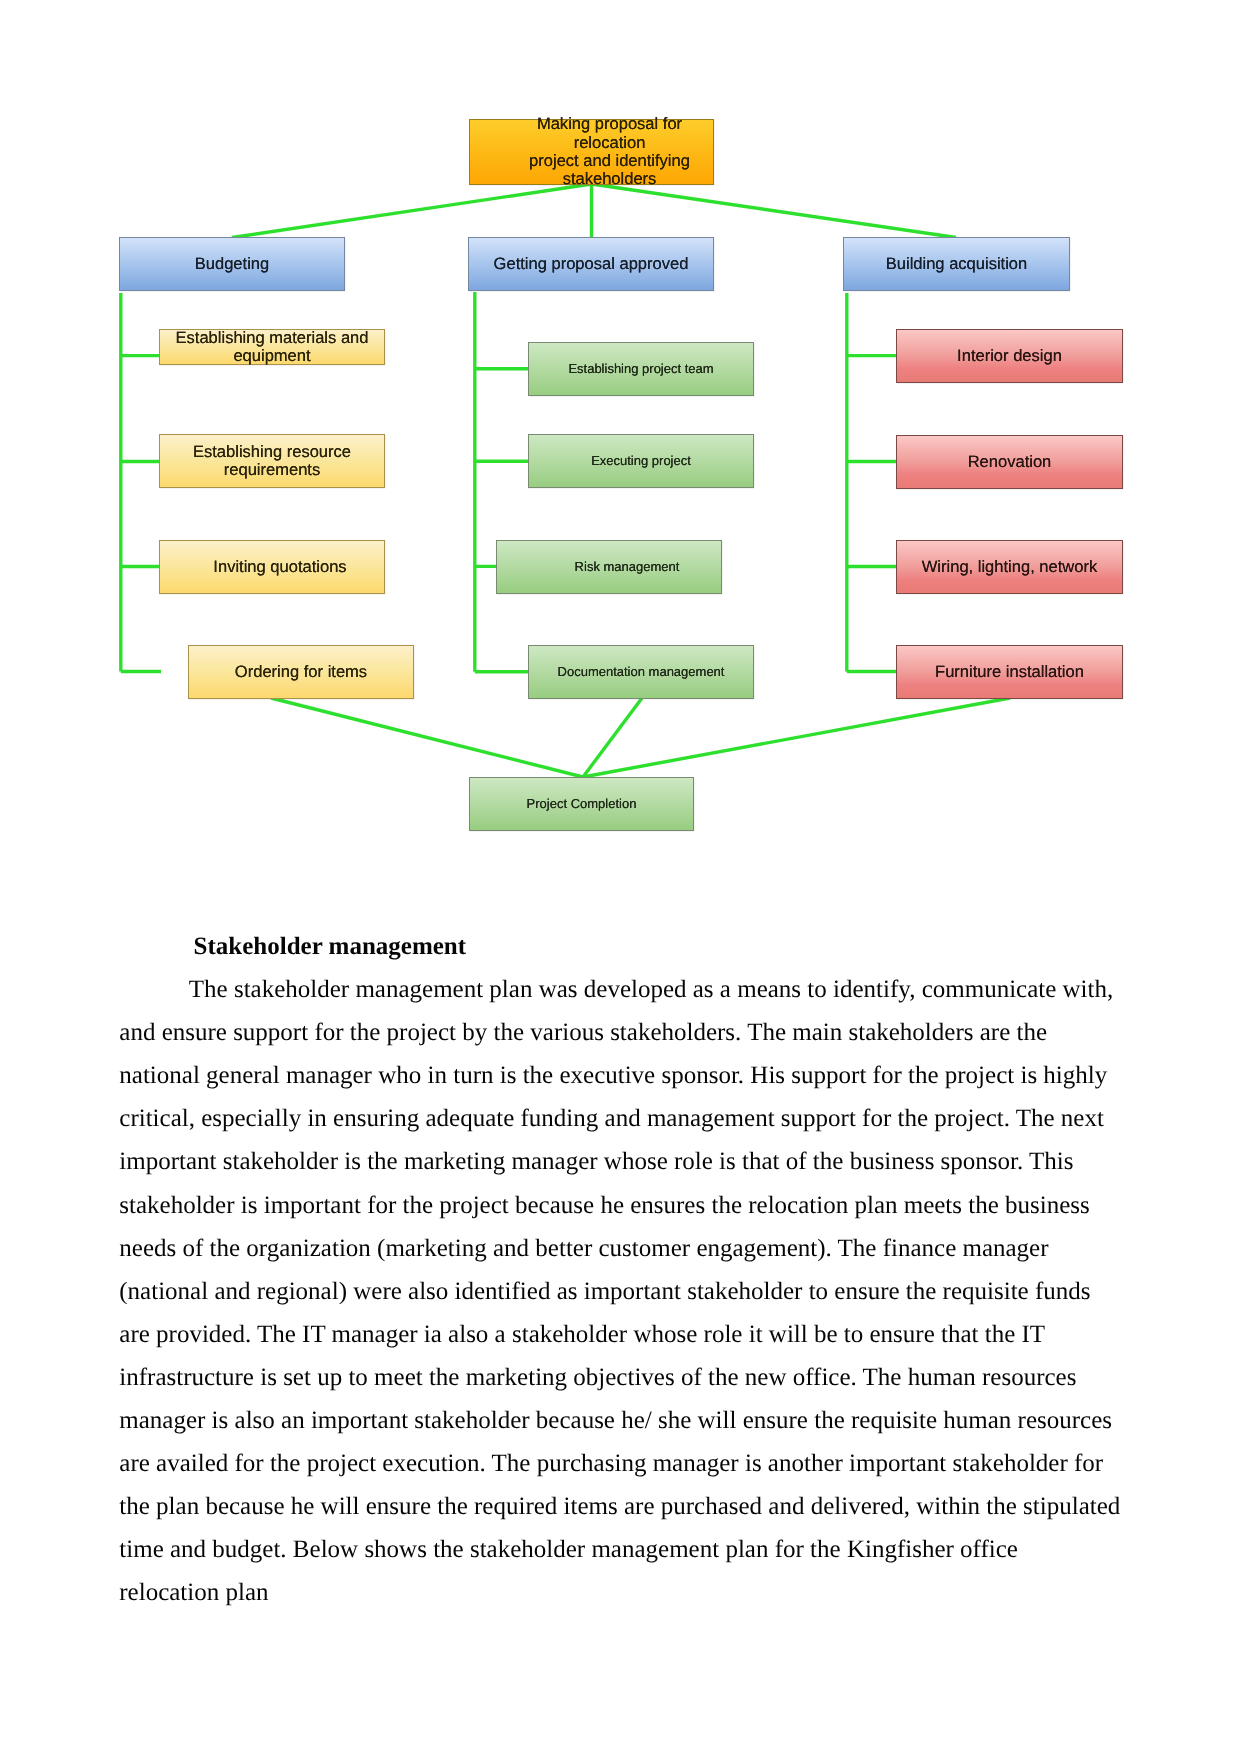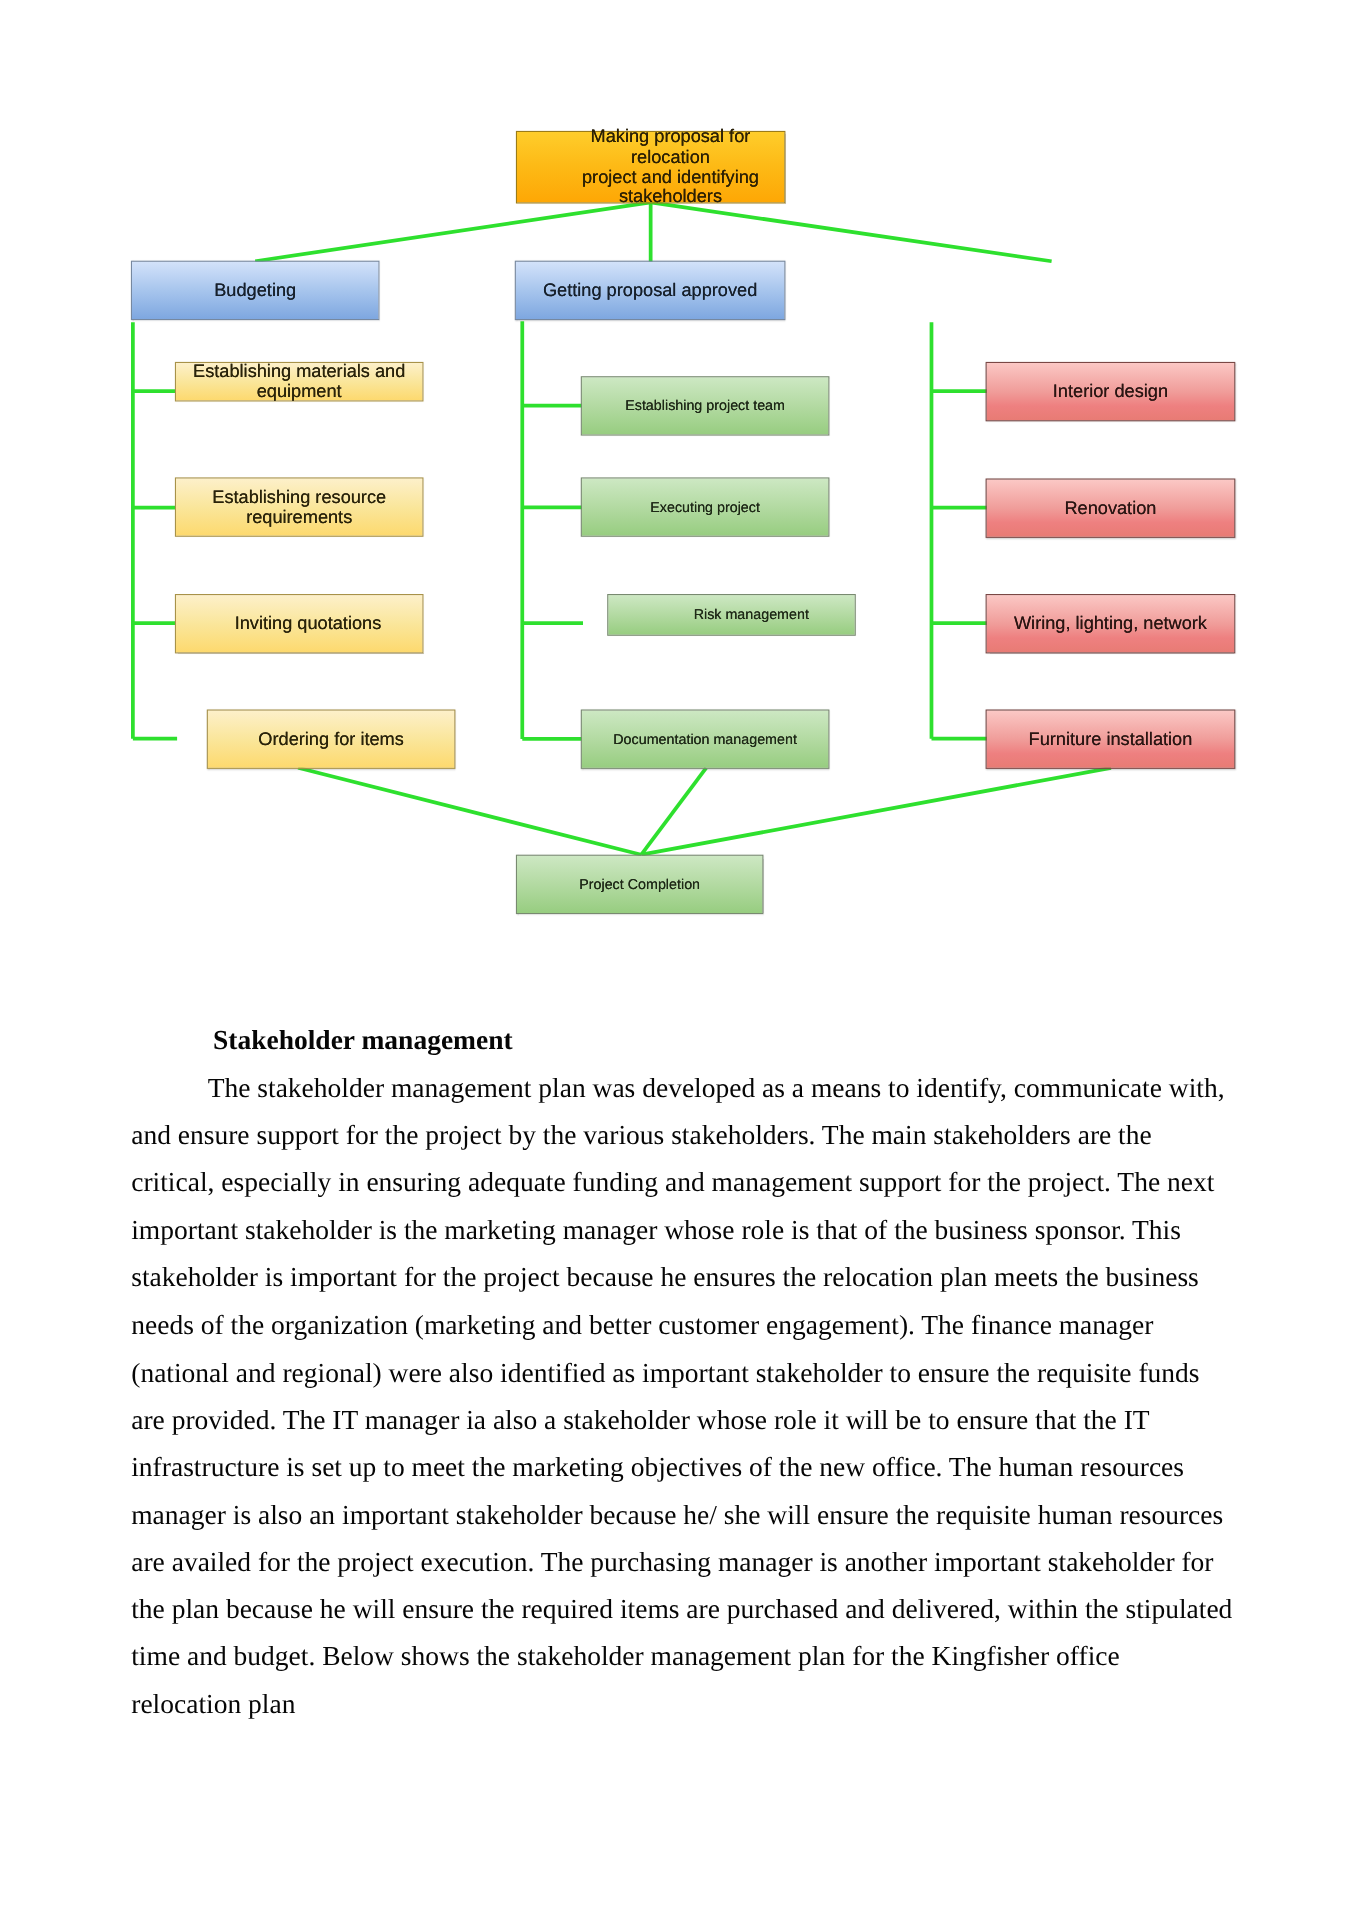--- a/index.html
+++ b/index.html
@@ -71,20 +71,23 @@
           <b class="tline">stakeholders</b>
         </span>
     </div>
 
     <div class="node n-blue" style="left:119px;top:237px;width:226px;height:54px;">
       <span>Budgeting</span>
     </div>
     <div class="node n-blue" style="left:468px;top:237px;width:246px;height:54px;">
       <span>Getting proposal approved</span>
     </div>
+    <div class="node n-blue" style="left:843px;top:237px;width:227px;height:54px;">
+      <span>Building acquisition</span>
+    </div>
 
     <div class="node n-yellow" style="left:159px;top:329px;width:226px;height:36px;">
       <span>
           <b class="tline">Establishing materials and</b>
           <b class="tline">equipment</b>
         </span>
     </div>
     <div class="node n-yellow" style="left:159px;top:434px;width:226px;height:54px;">
       <span>
           <b class="tline">Establishing resource</b>
@@ -97,21 +100,21 @@
     <div class="node n-yellow" style="left:159px;top:645px;width:226px;height:54px;margin-left:29px;">
       <span>Ordering for items</span>
     </div>
 
     <div class="node n-green" style="left:528px;top:342px;width:226px;height:54px;">
       <span>Establishing project team</span>
     </div>
     <div class="node n-green" style="left:528px;top:434px;width:226px;height:54px;">
       <span>Executing project</span>
     </div>
-    <div class="node n-green" style="left:552px;top:540px;width:226px;height:38px;padding-left:36px;">
+    <div class="node n-green" style="left:496px;top:540px;width:226px;height:54px;padding-left:36px;">
       <span>Risk management</span>
     </div>
     <div class="node n-green" style="left:528px;top:645px;width:226px;height:54px;">
       <span>Documentation management</span>
     </div>
 
     <div class="node n-red" style="left:896px;top:329px;width:227px;height:54px;">
       <span>Interior design</span>
     </div>
     <div class="node n-red" style="left:896px;top:435px;width:227px;height:54px;">
@@ -127,20 +130,21 @@
     <div class="node n-green" style="left:469px;top:777px;width:225px;height:54px;">
       <span>Project Completion</span>
     </div>
   </div>
 
   <div id="text">
     <div id="bodytext">
       <span class="ln" id="heading">Stakeholder management</span>
       <span class="ln ind">The stakeholder management plan was developed as a means to identify, communicate with,</span>
       <span class="ln">and ensure support for the project by the various stakeholders. The main stakeholders are the</span>
+      <span class="ln">national general manager who in turn is the executive sponsor. His support for the project is highly</span>
       <span class="ln">critical, especially in ensuring adequate funding and management support for the project. The next</span>
       <span class="ln">important stakeholder is the marketing manager whose role is that of the business sponsor. This</span>
       <span class="ln">stakeholder is important for the project because he ensures the relocation plan meets the business</span>
       <span class="ln">needs of the organization (marketing and better customer engagement). The finance manager</span>
       <span class="ln">(national and regional) were also identified as important stakeholder to ensure the requisite funds</span>
       <span class="ln">are provided. The IT manager ia also a stakeholder whose role it will be to ensure that the IT</span>
       <span class="ln">infrastructure is set up to meet the marketing objectives of the new office. The human resources</span>
       <span class="ln">manager is also an important stakeholder because he/ she will ensure the requisite human resources</span>
       <span class="ln">are availed for the project execution. The purchasing manager is another important stakeholder for</span>
       <span class="ln">the plan because he will ensure the required items are purchased and delivered, within the stipulated</span>

